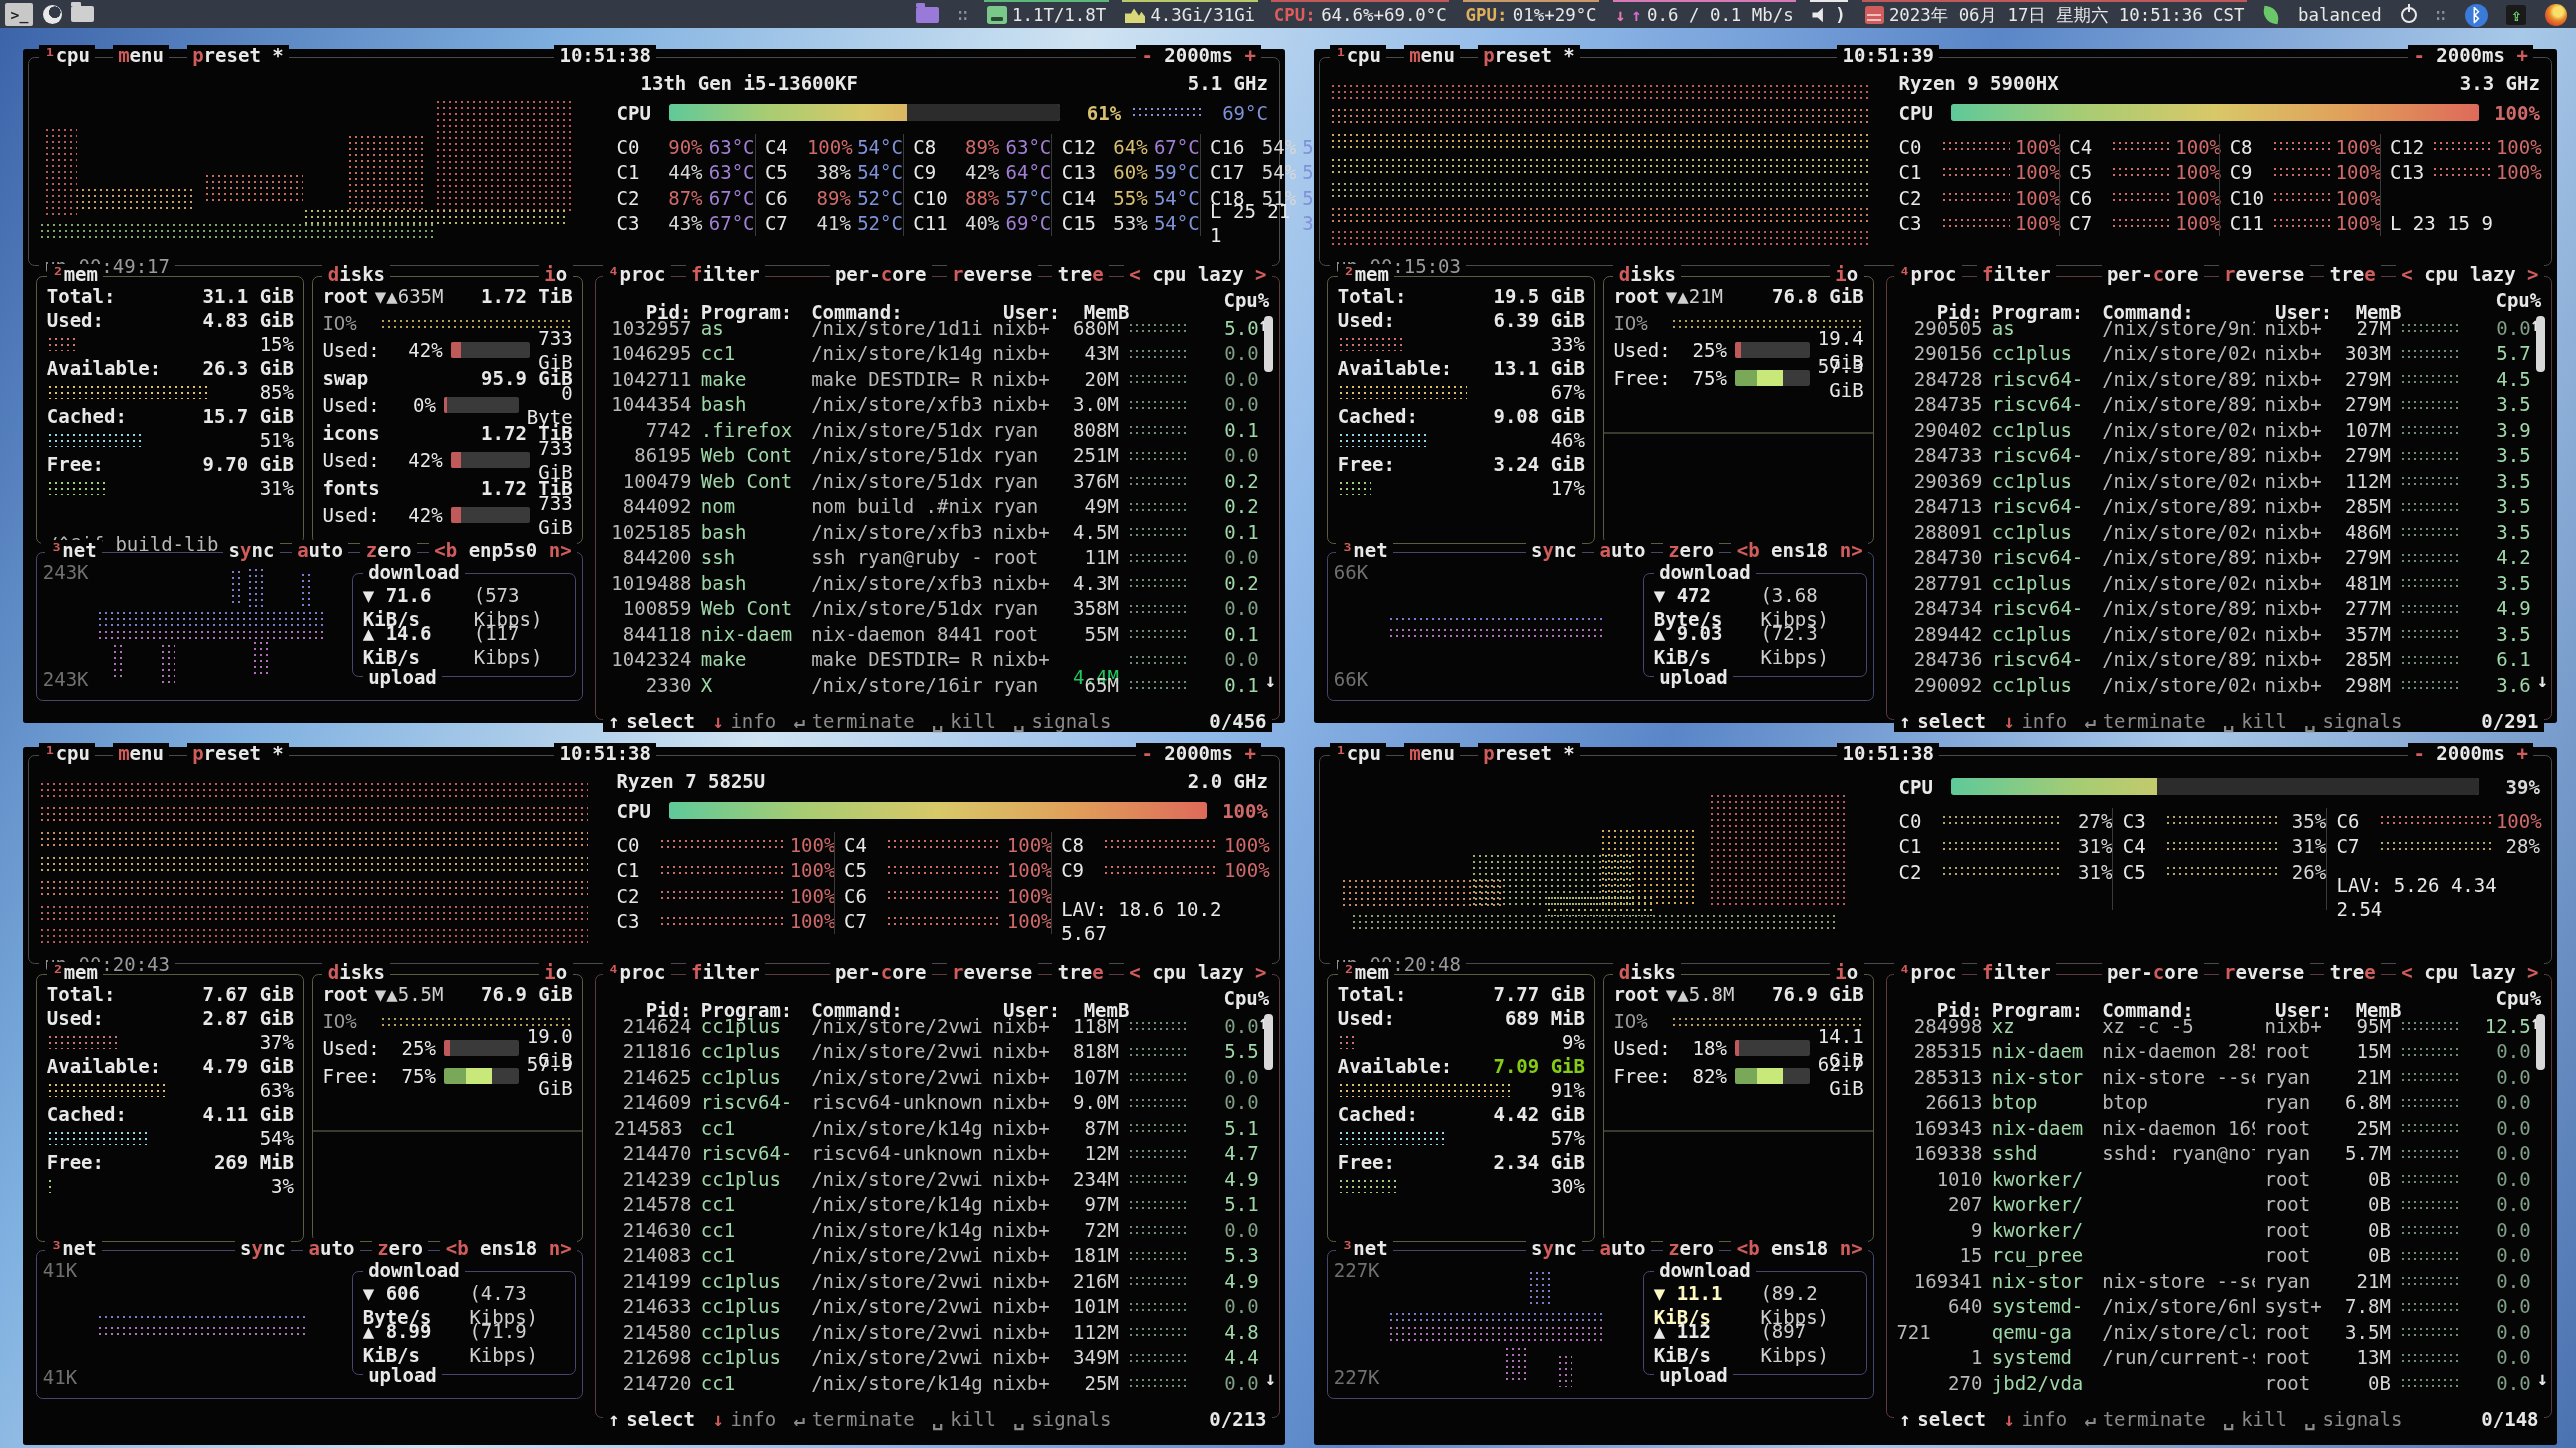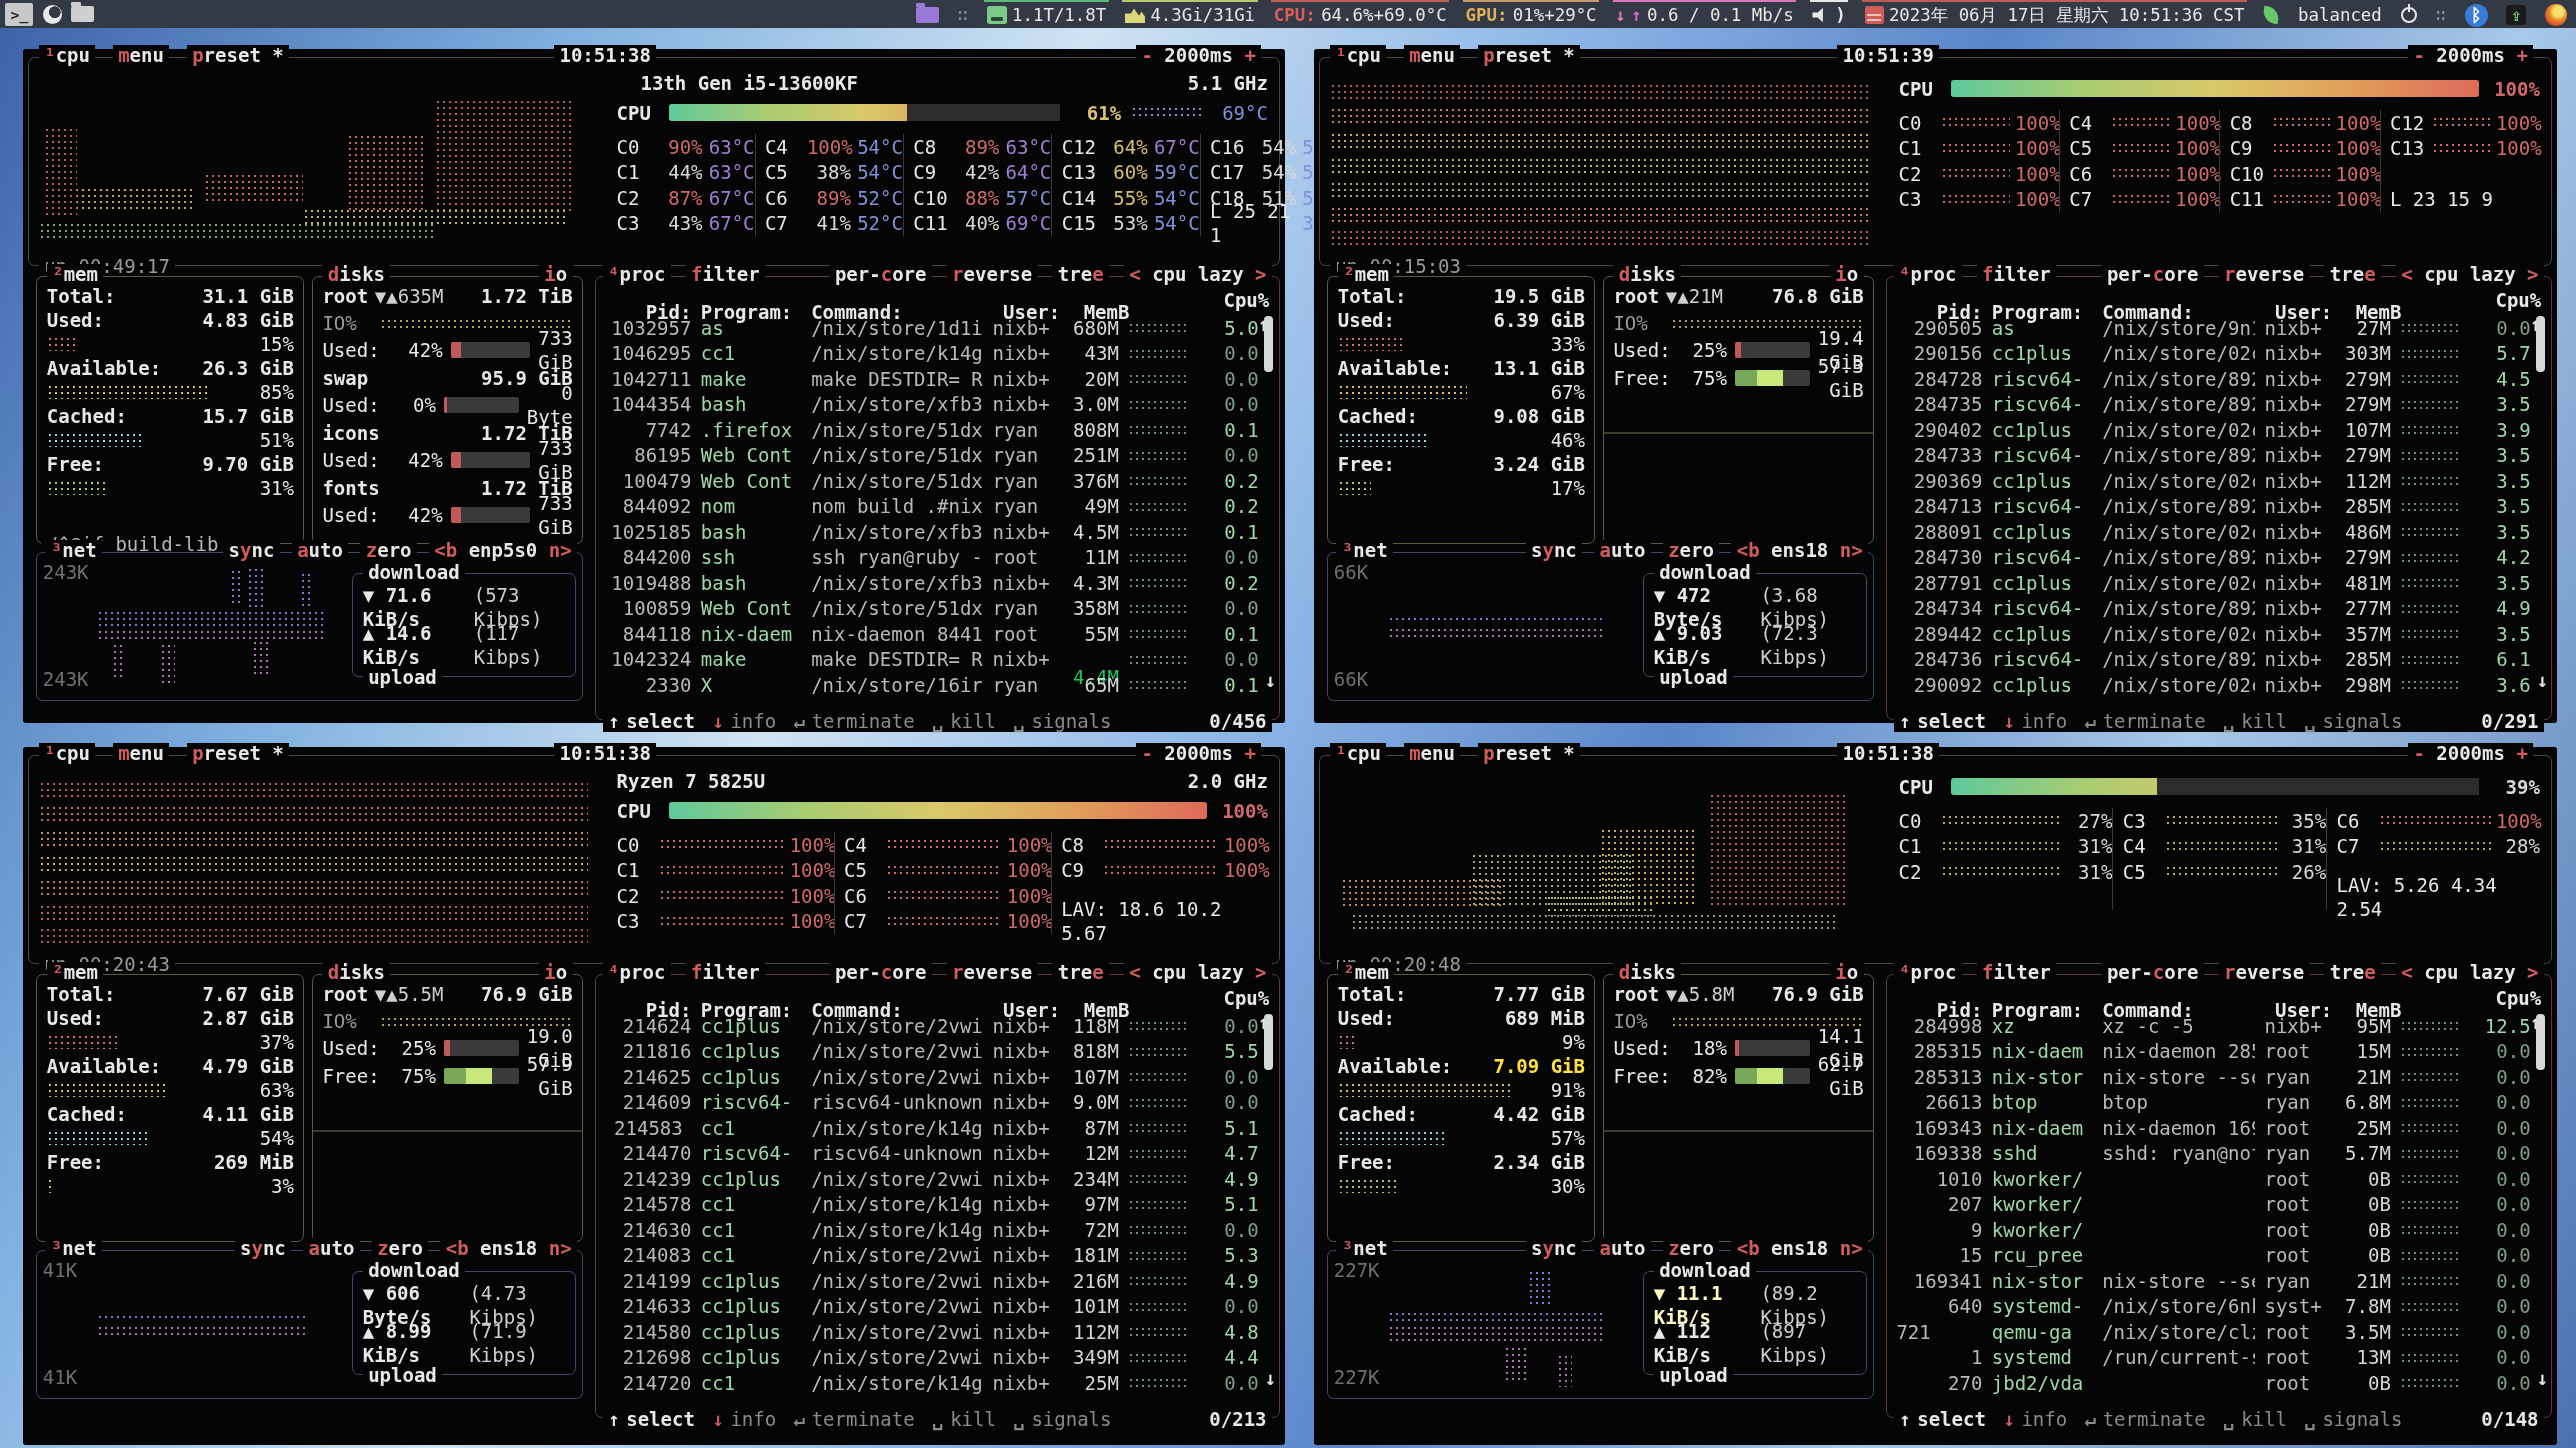--- a/index.html
+++ b/index.html
@@ -605,20 +605,24 @@
         <div style="position: absolute; left: 9.4px; top: 16px; width: 44%; height: 176px; overflow: hidden;">
           <div class="dots" style="position: absolute; left: 0%; top: 5%; width: 100%; height: 11%; color: rgb(192, 90, 90);"></div>
           <div class="dots" style="position: absolute; left: 0%; top: 19%; width: 100%; height: 11%; color: rgb(200, 122, 90);"></div>
           <div class="dots" style="position: absolute; left: 0%; top: 33%; width: 100%; height: 11%; color: rgb(204, 170, 90);"></div>
           <div class="dots" style="position: absolute; left: 0%; top: 47%; width: 100%; height: 11%; color: rgb(184, 184, 104);"></div>
           <div class="dots" style="position: absolute; left: 0%; top: 61%; width: 100%; height: 11%; color: rgb(160, 176, 112);"></div>
           <div class="dots" style="position: absolute; left: 0%; top: 75%; width: 100%; height: 11%; color: rgb(200, 122, 90);"></div>
           <div class="dots" style="position: absolute; left: 0%; top: 88%; width: 100%; height: 9%; color: rgb(192, 90, 90);"></div>
         </div>
         <div style="position: absolute; left: 47%; top: 13.4px; right: 10.7px; height: 181px;">
+          <div class="row" style="justify-content: space-between;">
+            <span style="font-weight: bold; color: rgb(232, 232, 232);">Ryzen 9 5900HX</span>
+            <span style="font-weight: bold; color: rgb(232, 232, 232);">3.3 GHz</span>
+          </div>
           <div class="row" style="margin-top: 5.4px; gap: 9.4px;">
             <span style="font-weight: bold; color: rgb(232, 232, 232); width: 43px;">CPU</span>
             <div style="flex: 1 1 0%; height: 17.4px; border-radius: 2.7px; background: linear-gradient(90deg, rgb(95, 201, 154), rgb(168, 204, 114), rgb(216, 200, 104), rgb(224, 160, 90), rgb(222, 106, 90)); position: relative; overflow: hidden;">
               <div style="position: absolute; top: 0px; right: 0px; bottom: 0px; width: 0%; background: rgb(44, 44, 44);"></div>
             </div>
             <span style="width: 52px; text-align: right; color: rgb(208, 106, 106); font-weight: bold;">100%</span>
           </div>
           <div style="display: grid; grid-template-columns: repeat(4, 1fr); margin-top: 9.4px;">
             <div style="display: flex; align-items: center; height: 25.5px; padding-left: 0px; border-left: none;">
               <span style="color: rgb(232, 232, 232); width: 42px;">C0</span>
@@ -1503,21 +1507,21 @@
             <span style="font-weight: bold; color: rgb(232, 232, 232);">689 MiB</span>
           </div>
           <div class="row" style="gap: 6.7px; height: 24px;">
             <div style="flex: 1 1 0%; height: 14.8px; position: relative;">
               <div class="dots" style="position: absolute; left: 0px; top: 0px; bottom: 0px; width: 9%; color: rgb(208, 112, 112);"></div>
             </div>
             <span style="width: 47px; text-align: right; color: rgb(232, 232, 232);">9%</span>
           </div>
           <div class="row" style="justify-content: space-between;">
             <span style="font-weight: bold; color: rgb(232, 232, 232);">Available:</span>
-            <span style="font-weight: bold; color: #fde047;">7.09 GiB</span>
+            <span style="font-weight: bold; color: #84cc16;">7.09 GiB</span>
           </div>
           <div class="row" style="gap: 6.7px; height: 24px;">
             <div style="flex: 1 1 0%; height: 14.8px; position: relative;">
               <div class="dots" style="position: absolute; left: 0px; top: 0px; bottom: 0px; width: 91%; color: rgb(224, 192, 96);"></div>
             </div>
             <span style="width: 47px; text-align: right; color: rgb(232, 232, 232);">91%</span>
           </div>
           <div class="row" style="justify-content: space-between;">
             <span style="font-weight: bold; color: rgb(232, 232, 232);">Cached:</span>
             <span style="font-weight: bold; color: rgb(232, 232, 232);">4.42 GiB</span>

